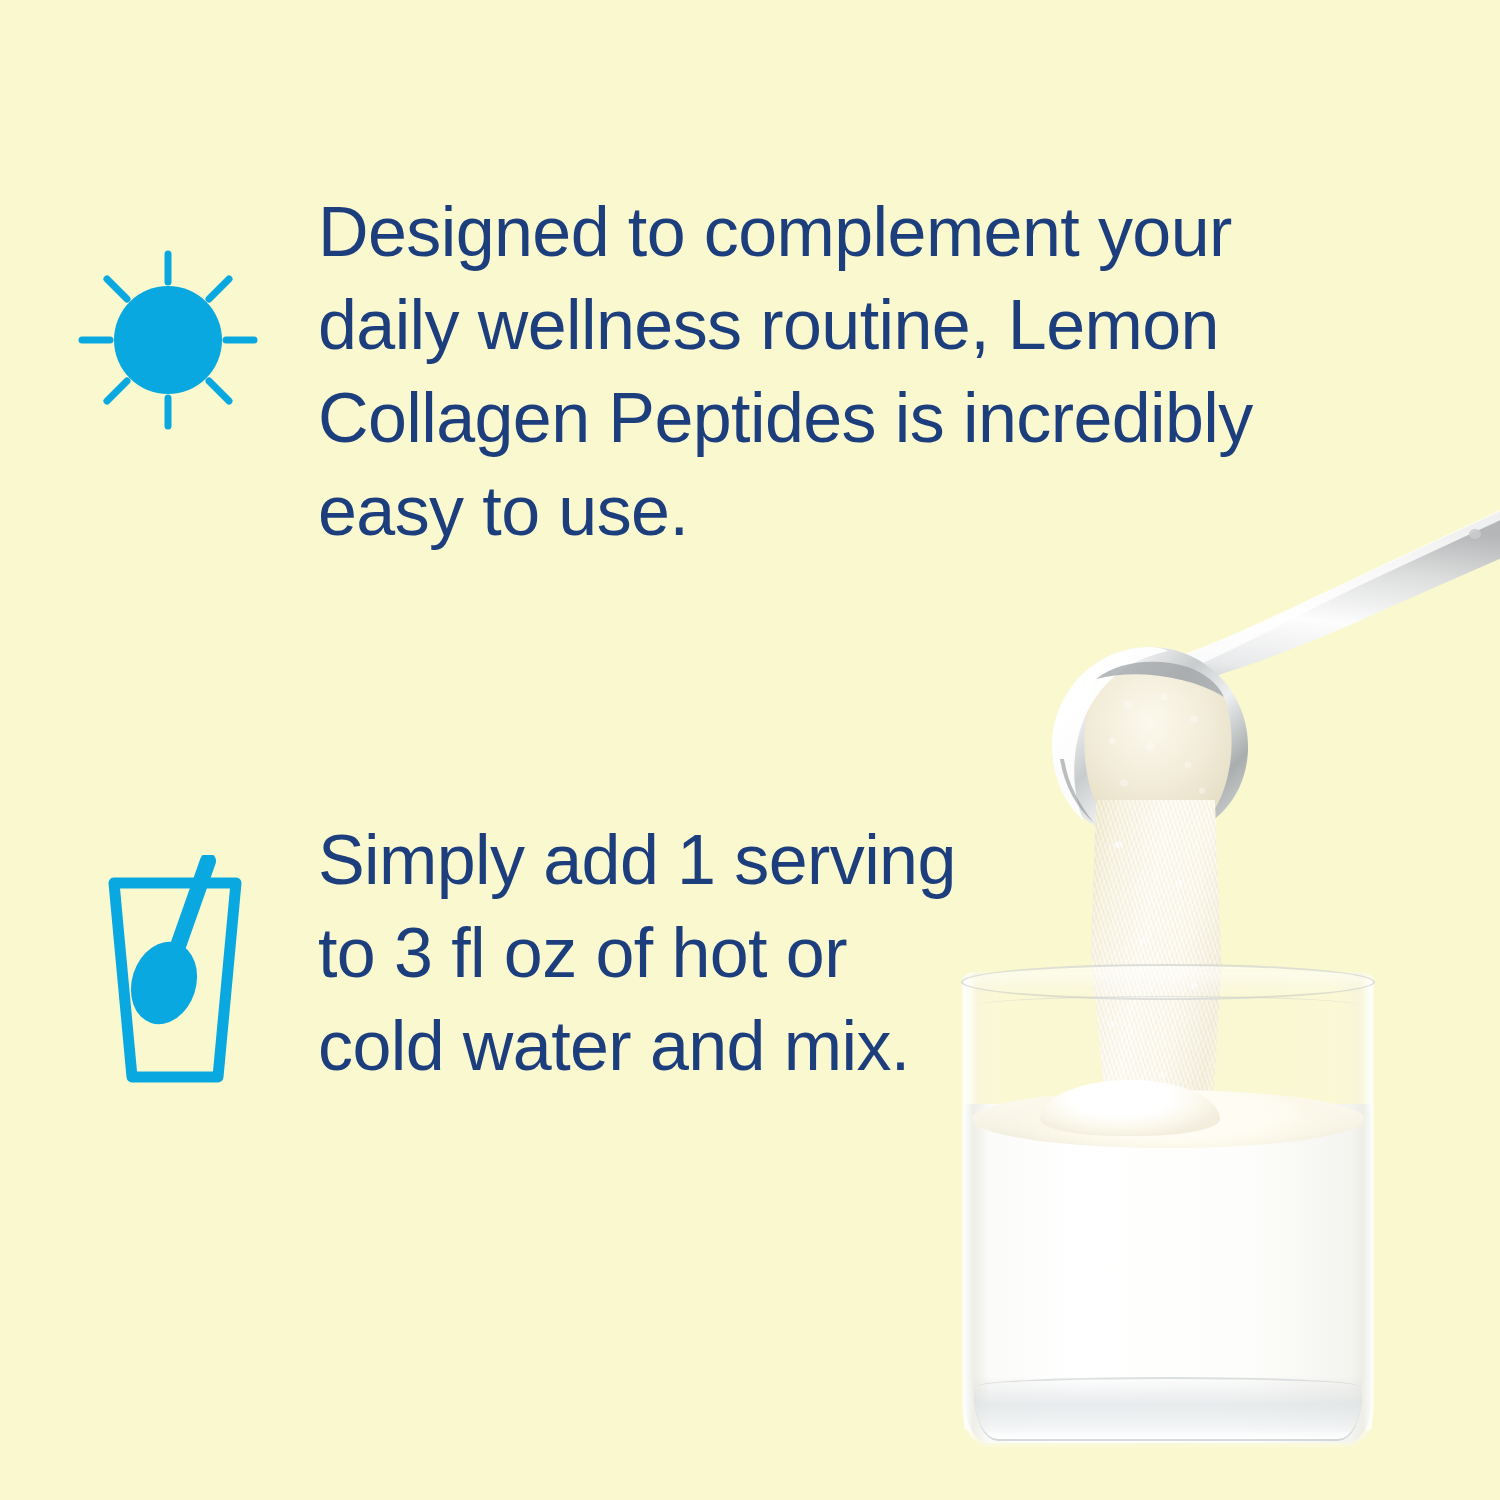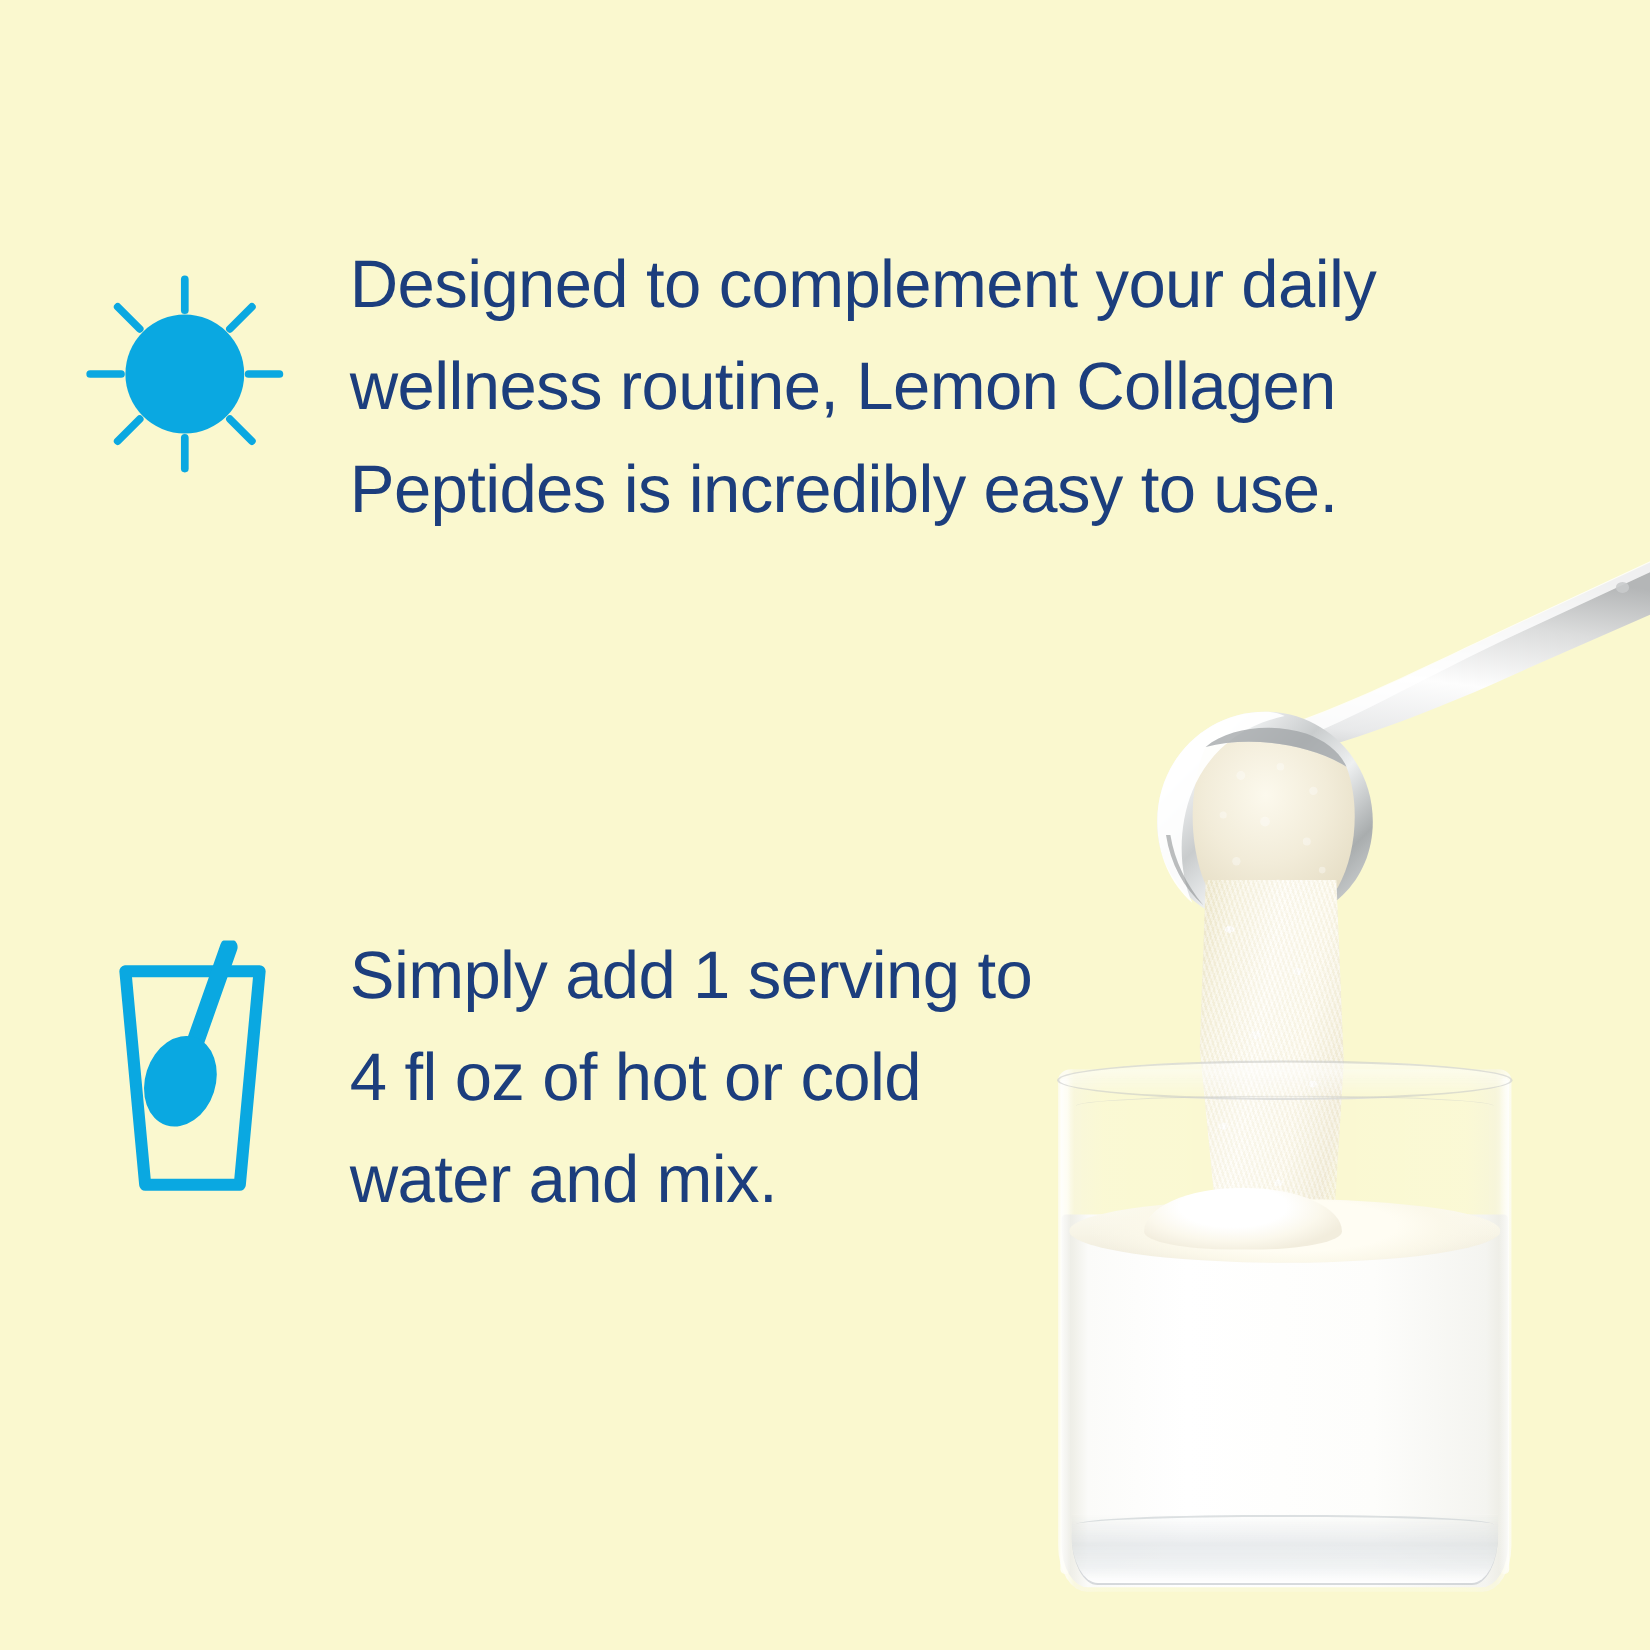--- a/index.html
+++ b/index.html
@@ -19,26 +19,25 @@
     height: 1500px;
     background: #faf8cf;
     overflow: hidden;
   }
 
   
   .feature-text {
     position: absolute;
     color: #1c3e7d;
     font-family: "Liberation Sans", sans-serif;
-    font-size: 61px;
+    font-size: 70px;
     line-height: 93px;
     font-weight: 400;
     letter-spacing: -0.6px;
     white-space: pre-line;
-    margin-top: 26px;
     -webkit-font-smoothing: antialiased;
   }
   #feature-text-1 {
     left: 318px;
     top: 186px;
     width: 1000px;
   }
   #feature-text-2 {
     left: 318px;
     top: 814px;
@@ -268,21 +267,21 @@
     <svg width="150" height="235" viewBox="0 0 150 235" aria-hidden="true">
 
       <path d="M14 28 L136 28 L118 222 L32 222 Z" fill="none" stroke="#0aa8e1" stroke-width="11" stroke-linejoin="round" stroke-linecap="round"></path>
 
       <line x1="108" y1="6" x2="72" y2="108" stroke="#0aa8e1" stroke-width="16" stroke-linecap="round"></line>
 
       <ellipse cx="64" cy="128" rx="32" ry="42" fill="#0aa8e1" transform="rotate(18 64 128)"></ellipse>
     </svg>
   </div>
 
-  <div class="feature-text" id="feature-text-2">Simply add 1 serving to 4 fl oz of hot or cold water and mix.</div>
+  <div class="feature-text" id="feature-text-2">Simply add 1 serving to 3 fl oz of hot or cold water and mix.</div>
 
   <div id="photo">
 
     <svg id="spoon-handle" viewBox="0 0 400 160">
       <defs>
         <linearGradient id="handleGrad" x1="0" y1="1" x2="0.25" y2="0">
           <stop offset="0%" stop-color="#b9bbbc"></stop>
           <stop offset="22%" stop-color="#e8e9ea"></stop>
           <stop offset="48%" stop-color="#fdfdfd"></stop>
           <stop offset="76%" stop-color="#dcdddd"></stop>

